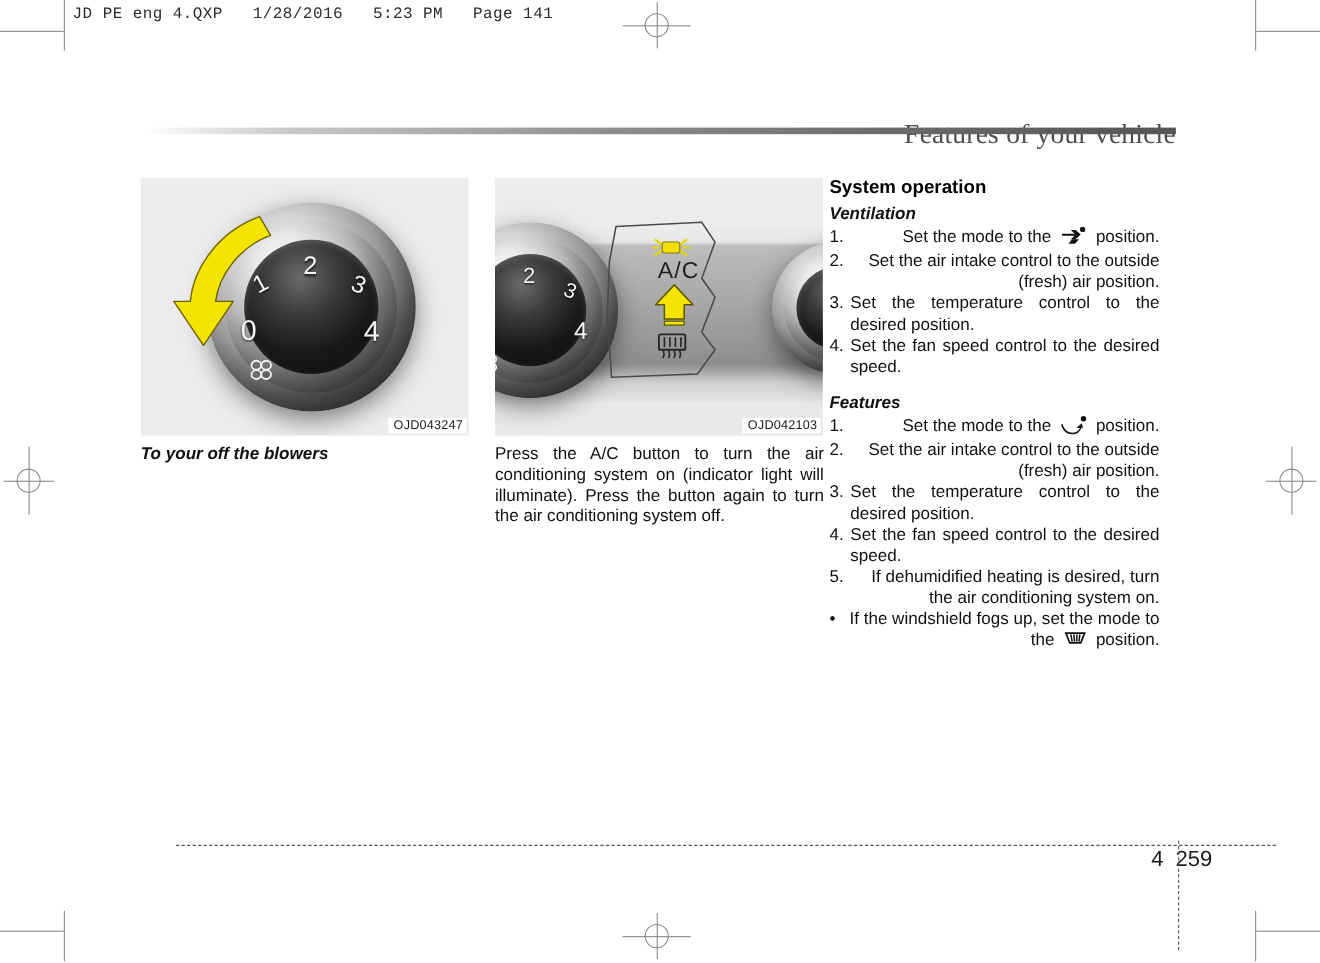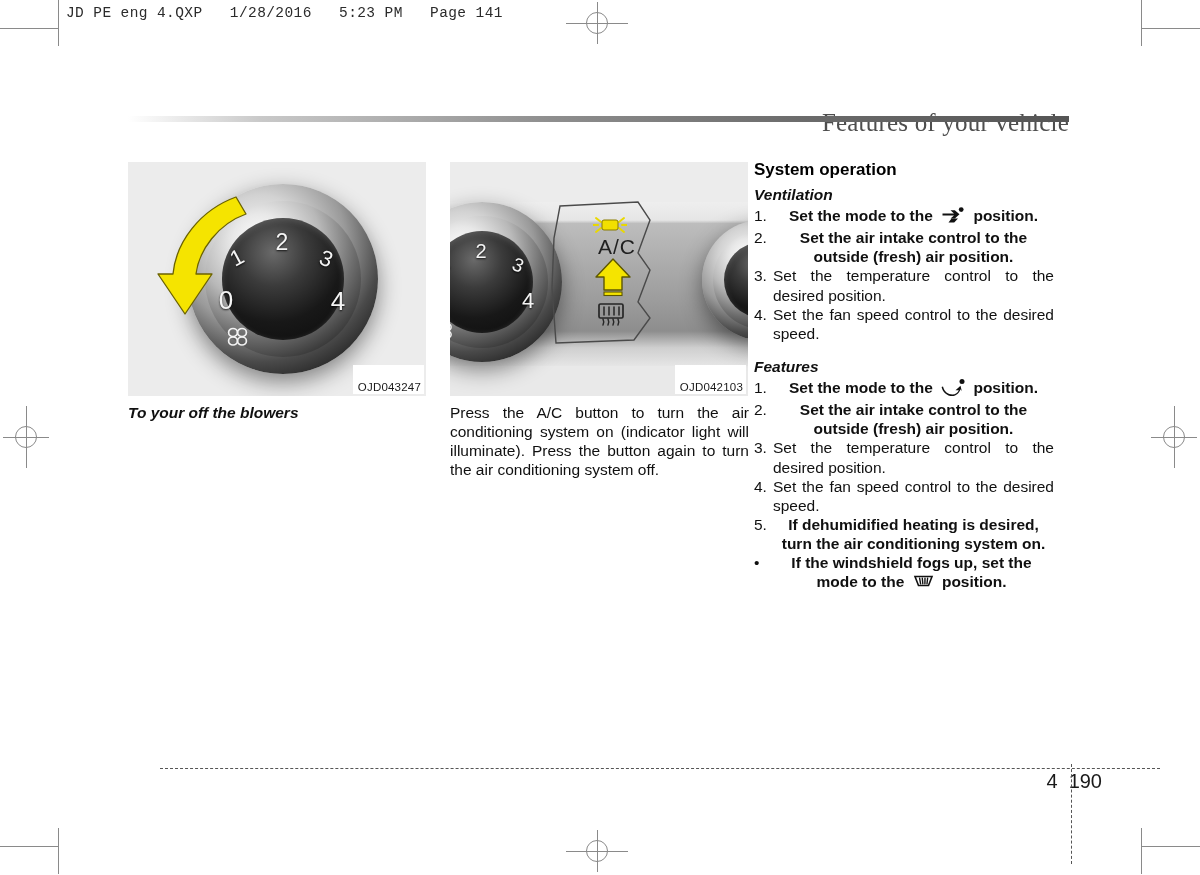--- a/index.html
+++ b/index.html
@@ -66,21 +66,21 @@
     position: absolute;
     background: #ececec;
     overflow: hidden;
   }
   .fig-caption-code {
     position: absolute;
     right: 2px; bottom: 2px;
     font-size: 11.5px;
     color: #1a1a1a;
     background: #ffffff;
-    padding: 16px 3px 1px 5px;
+    padding: 1px 3px 1px 5px;
     font-family: "Liberation Sans", sans-serif;
     letter-spacing: 0.2px;
   }
 
   
   .knob-wrap { position: absolute; }
   .knob-outer {
     position: absolute; inset: 0;
     border-radius: 50%;
     background:
@@ -162,21 +162,21 @@
     line-height: 1.235;
     margin-bottom: 0px;
   }
   .step-num {
     flex: 0 0 auto;
     width: 19px;
     text-align: left;
   }
   .step-num.bullet { width: 15px; text-align: left; }
   .step-body { flex: 1 1 auto; text-align: justify; }
-  .step-body.noj { text-align: center; font-weight: bold; }
+  .step-body.noj { text-align: right; }
   .inline-icon {
     display: inline-block;
     vertical-align: -3px;
     margin: 0 4px;
   }
   .gap-sm { height: 15px; }
 
   
   .footer-dash {
     position: absolute;
@@ -433,15 +433,15 @@
           </svg>
         </span>
         <span>position.</span>
       </span>
     </li>
   </ol>
 </div>
 
 <div class="footer-dash"></div>
 <div class="page-num">
-  <span>4</span><span class="sep"></span><span>190</span>
+  <span>4</span><span class="sep"></span><span>259</span>
 </div>
 <div style="position:absolute;left:1071px;top:764px;width:1px;height:100px;border-left:1px dashed #555;"></div>
 
 </body></html>

